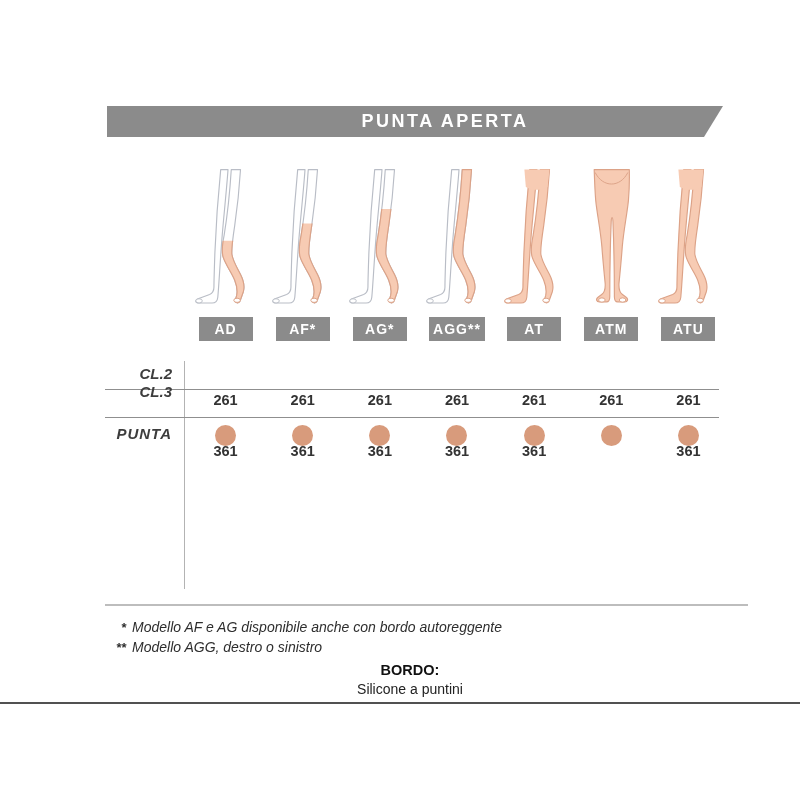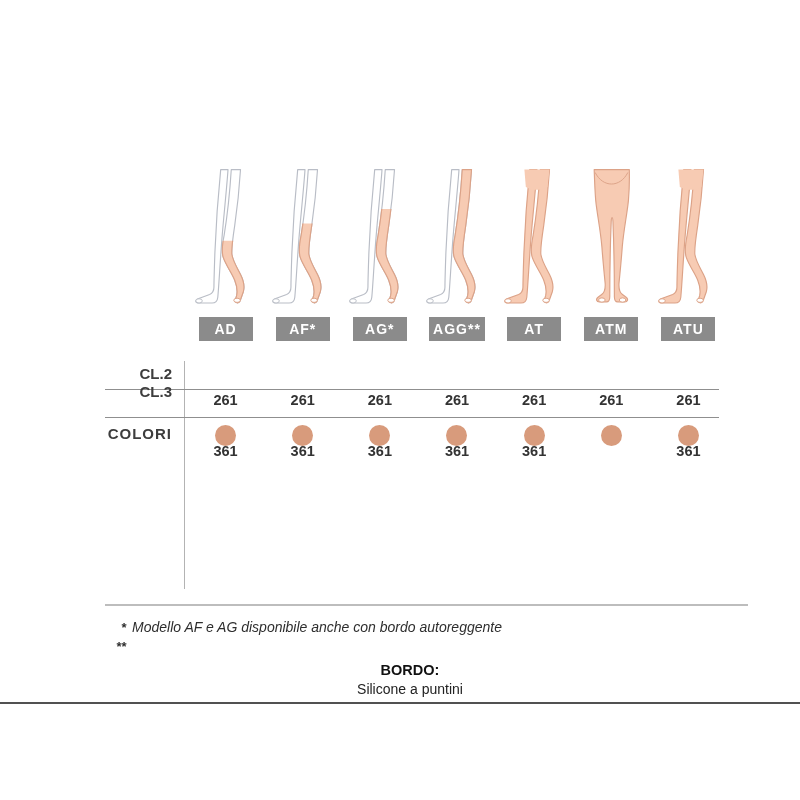--- a/index.html
+++ b/index.html
@@ -21,21 +21,21 @@
   .fig-cell{display:flex;justify-content:center;align-items:flex-start;}
   .btns{top:317px;height:22px;}
   .btn-cell{display:flex;justify-content:center;align-items:flex-start;}
   .model-btn{min-width:54px;height:21px;background:var(--bar-gray,#8b8b8b);color:#fff;
              font-weight:bold;font-size:14px;letter-spacing:1px;border:none;
              display:flex;align-items:center;justify-content:center;
              padding:12px 4px;box-sizing:border-box;cursor:pointer;}
 
   
   .row-label{position:absolute;left:100px;width:72px;text-align:right;
-             font-weight:bold;color:#3d3d3d;font-size:15px;}
+             font-weight:bold;color:#3d3d3d;font-size:15px;font-style:italic;}
   .vals{height:24px;margin-top:25px;}
   .val-cell{display:flex;align-items:center;justify-content:center;
             font-weight:bold;font-size:14.5px;color:#333;}
   .dots{top:421px;height:28px;}
   .dot-cell{display:flex;align-items:center;justify-content:center;}
   .dot{width:21px;height:21px;border-radius:50%;background:var(--dot,#d89b7c);}
 
   .hline{position:absolute;left:105px;width:614px;height:1px;background:#8f8f8f;}
   .vline{position:absolute;left:184px;top:361px;width:1px;height:228px;background:#b3b3b3;}
   .sep{position:absolute;left:105px;top:604px;width:643px;height:2px;background:#bdbdbd;}
@@ -51,20 +51,23 @@
   .bordo-label{font-weight:bold;font-size:14.5px;color:#111;}
   .bordo-value{font-size:14px;color:#222;margin-top:3px;}
 
   svg{display:block;}
 </style>
 </head>
 <body>
 
 <div class="page" style="--bar-gray: #8b8b8b; --dot: #d89b7c;">
 
+  <div class="header-bar">
+    <span class="title">PUNTA APERTA</span>
+  </div>
 
   <div class="cols figs" id="figs-row">
       <div class="fig-cell">
         <svg width="77" height="148" viewBox="0 0 80 150" xmlns="http://www.w3.org/2000/svg">
           <path d="M35 6 C32 36 30 66 29 92 C28.5 106 28 120 28 128 C28 132 26.5 134.5 23.5 135.8 L11.5 140.2 C8 141.6 8.6 144.6 12.2 144.6 L26 144.6 C29.6 144.6 31.6 142.6 32 138.6 C33.2 126 34.6 98 36.6 74 C38.6 50 41.6 22 42.6 6 Z" stroke="#b9bdc6" stroke-width="1.2" stroke-linejoin="round" fill="#fff"></path>
           <path d="M46 6 C44.6 28 41.6 56 38.6 74 C36.6 84 35.6 91 37.6 97 C40.6 106 46.6 113 49.6 121 C51.6 126 52.6 132 51.6 137 L50.1 141.5 C49.6 144.5 53.6 145.6 55.1 142.6 L58.6 132.6 C60.1 127 58.6 121 55.6 115 C51.6 107 47.6 101 46.6 94 C46.1 88 47.6 77 49.6 64 C52.1 47 54.6 22 55.6 6 Z" stroke="#b9bdc6" stroke-width="1.2" stroke-linejoin="round" fill="#fff"></path>
              <clipPath id="clip0">
             <rect x="0" y="80" width="80" height="70"></rect>
           </clipPath>
              <g clip-path="url(#clip0)">
@@ -189,21 +192,21 @@
       <div class="val-cell">361</div>
       <div class="val-cell">361</div>
       <div class="val-cell">361</div>
       <div class="val-cell">361</div>
       <div class="val-cell"></div>
       <div class="val-cell">361</div>
     </div>
 
   <div class="hline" style="top:417px"></div>
 
-  <div class="row-label" style="top:425px;letter-spacing:1px">COLORI</div>
+  <div class="row-label" style="top:425px;letter-spacing:1px">PUNTA</div>
   <div class="cols dots" id="colori-vals">
       <div class="dot-cell">
         <div class="dot"></div>
       </div>
       <div class="dot-cell">
         <div class="dot"></div>
       </div>
       <div class="dot-cell">
         <div class="dot"></div>
       </div>
@@ -222,20 +225,21 @@
     </div>
 
   <div class="sep"></div>
 
   <div class="footnote" style="top:619px">
     <span class="fn-marker">*</span>
     <span>Modello AF e AG disponibile anche con bordo autoreggente</span>
   </div>
   <div class="footnote" style="top:639px">
     <span class="fn-marker">**</span>
+    <span>Modello AGG, destro o sinistro</span>
   </div>
 
   <div class="bordo">
     <div class="bordo-label">BORDO:</div>
     <div class="bordo-value">Silicone a puntini</div>
   </div>
 
   <div class="bottom-line"></div>
 </div>
 

